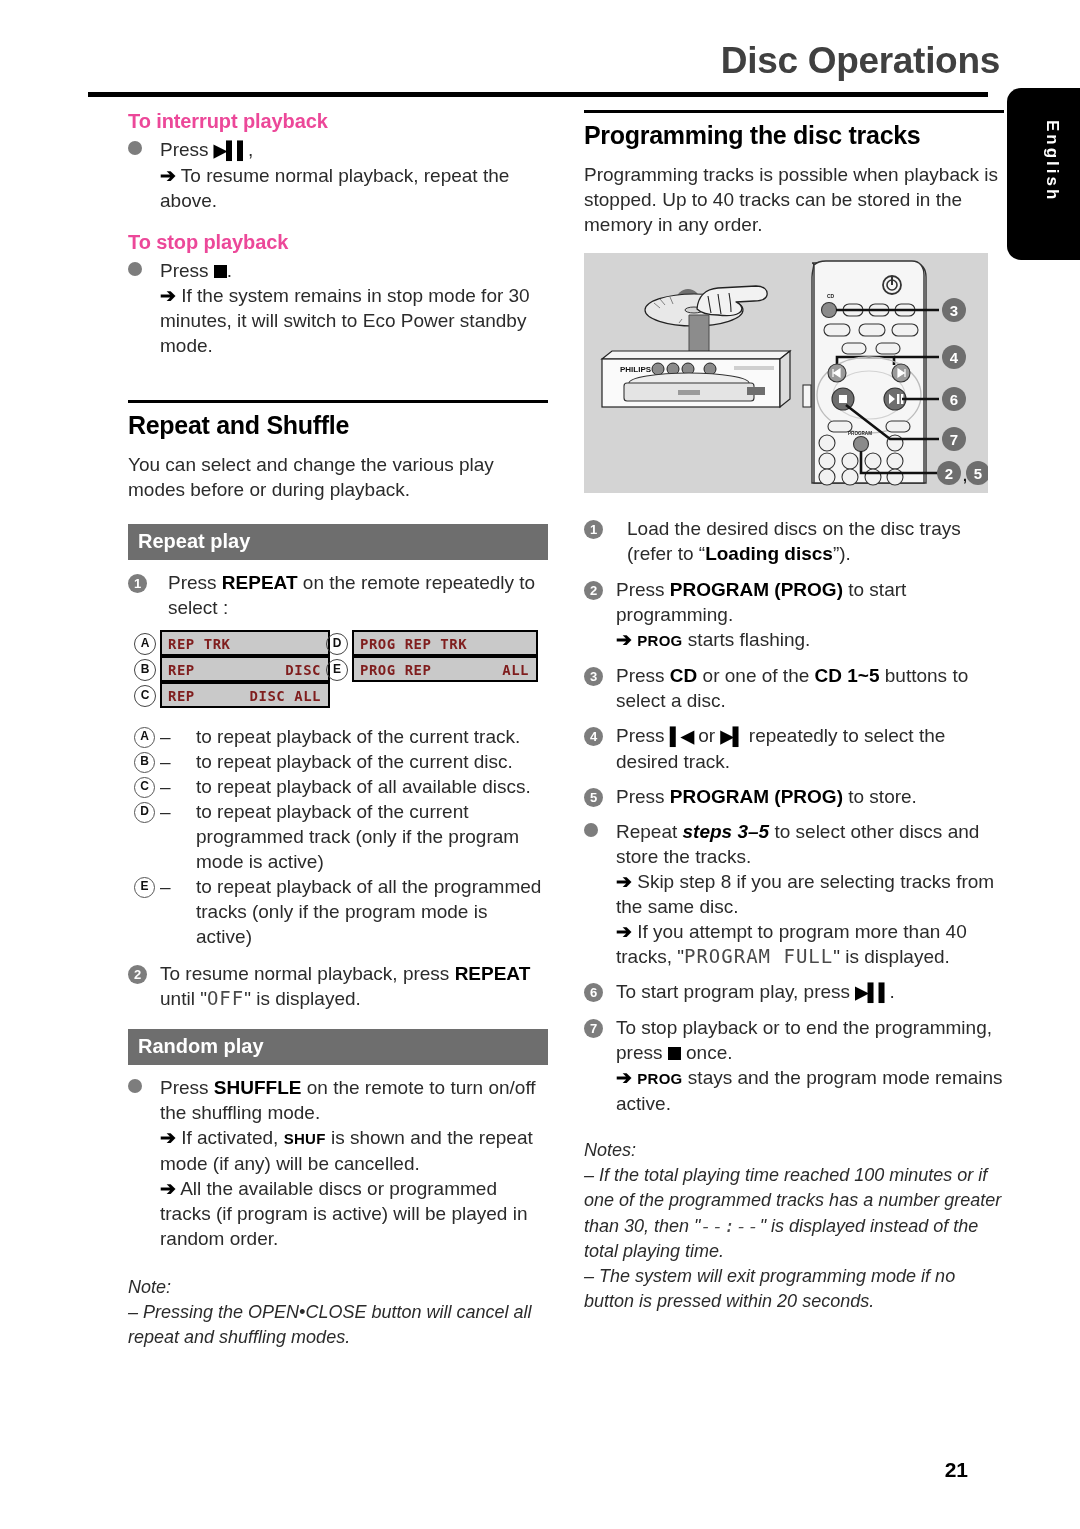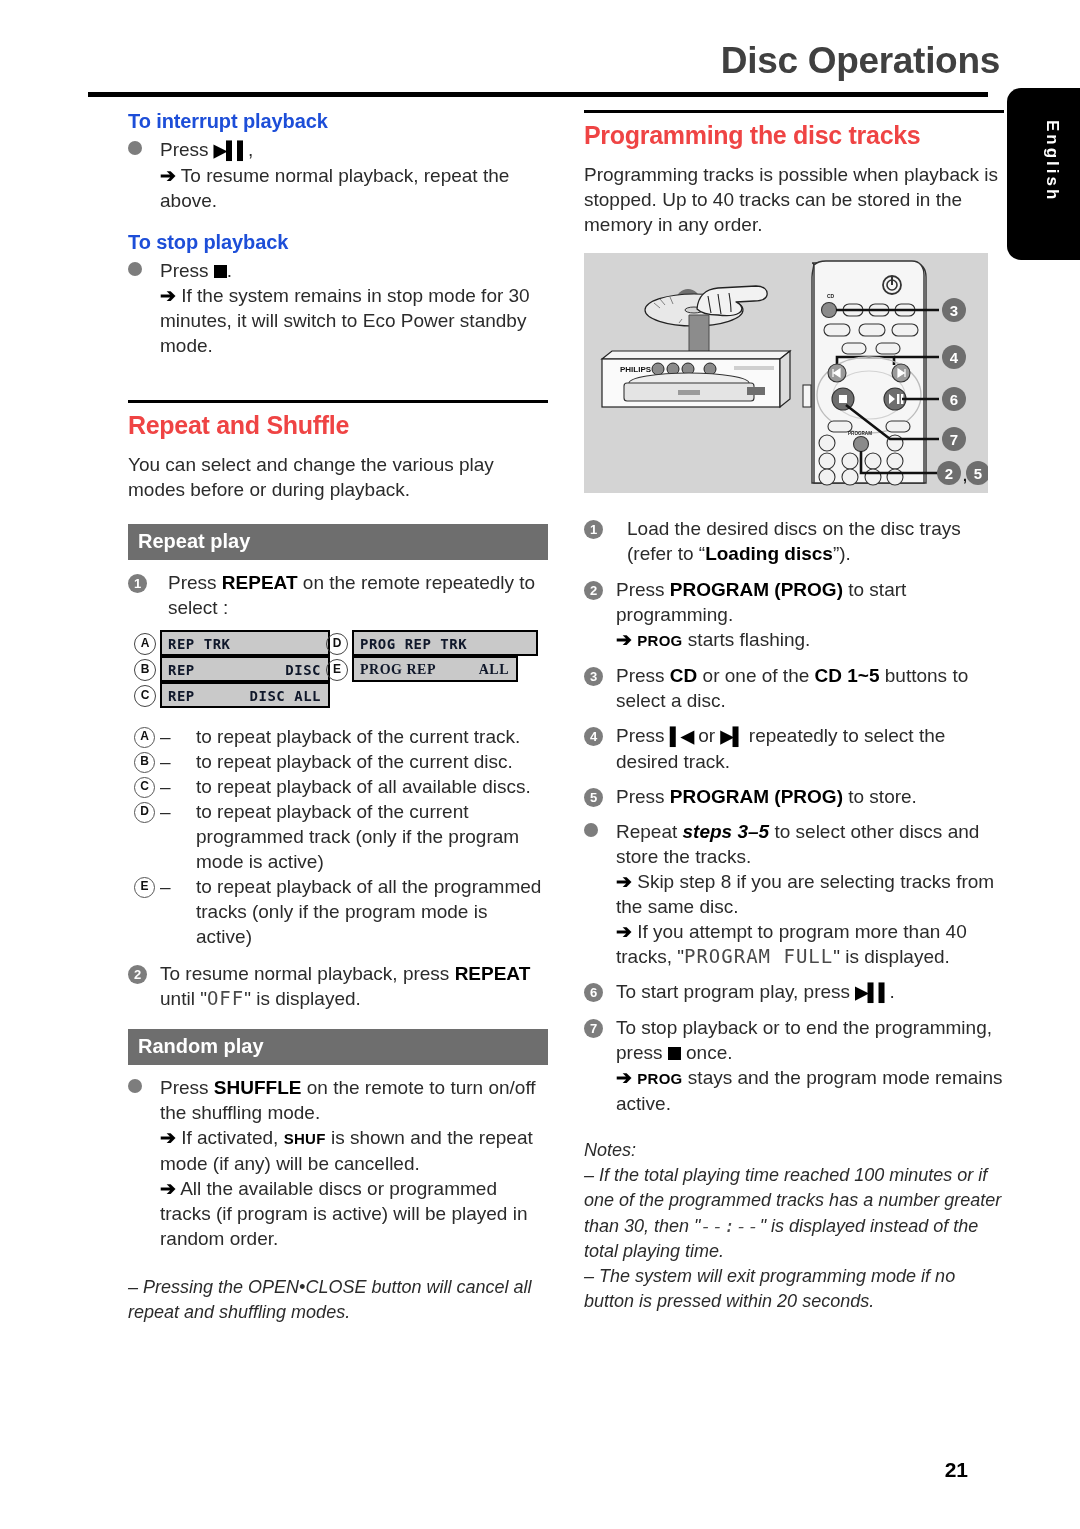--- a/index.html
+++ b/index.html
@@ -37,26 +37,26 @@
     position:absolute;left:55px;top:32px;
   }
 
   
   .col{position:absolute;top:110px;width:420px;}
   .col-left{left:128px;}
   .col-right{left:584px;}
 
   
   .sub-head{
-    font-size:20px;font-weight:bold;color:#1d4ed8;
+    font-size:20px;font-weight:bold;color:#ec4899;
     margin:0 0 4px 0;letter-spacing:-0.1px;
   }
   .sect-rule{height:3px;background:#000;margin:0 0 8px 0;}
   .sect-head{
-    font-size:25px;font-weight:bold;color:#ef4444;
+    font-size:25px;font-weight:bold;color:#000000;
     margin:0 0 12px 0;letter-spacing:-0.3px;
   }
   .para{
     font-size:19px;line-height:25px;color:#2b2b2b;
     margin:0 0 10px 0;
   }
   .bar{
     background:#6e6e6e;color:#fff;
     font-size:20px;font-weight:bold;
     padding:6px 0 7px 10px;
@@ -99,21 +99,21 @@
     position:absolute;left:0;top:3px;
     width:20px;height:20px;border-radius:50%;
     border:1.5px solid #444;color:#111;
     font-size:12px;font-weight:bold;line-height:18px;text-align:center;
   }
   .lcdbox{
     position:absolute;left:26px;top:0;
     background:#c9c9c9;border:2px solid #000;
     height:26px;box-sizing:border-box;
     font-family:"DejaVu Sans Mono", monospace;
-    font-size:14px;font-weight:bold;color:#0f172a;letter-spacing:0.5px;
+    font-size:14px;font-weight:bold;color:#7f1d1d;letter-spacing:0.5px;
   }
   .lcdbox .l{position:absolute;left:6px;top:4px;}
   .lcdbox .r{position:absolute;right:7px;top:4px;}
   .lcdfont{
     font-family:"DejaVu Sans Mono", monospace;
     letter-spacing:1px;color:#4a4a4a;
   }
 
   
   .abc{font-size:19px;line-height:25px;color:#2b2b2b;margin:2px 0 12px 0;}
@@ -214,21 +214,21 @@
         <div class="lcdgroup" style="left:198px;top:0;">
           <div class="lcdrow">
             <div class="lcdtag">D</div>
             <div class="lcdbox" style="width:186px;">
               <span class="l">PROG REP TRK</span>
               <span class="r"></span>
             </div>
           </div>
           <div class="lcdrow">
             <div class="lcdtag">E</div>
-            <div class="lcdbox" style="width:166px;font-family:Liberation Serif, serif;">
+            <div class="lcdbox" style="width:186px;">
               <span class="l">PROG REP</span>
               <span class="r">ALL</span>
             </div>
           </div>
         </div>
       </div>
 
       <div class="abc">
         <div class="row">
           <span class="tag">A</span>
@@ -271,20 +271,21 @@
         <div class="para" style="margin:0;">
           <span>Press </span><b>SHUFFLE</b><span> on the remote to turn on/off the shuffling mode.</span><br>
           <span class="arrow">➔</span>
           <span>If activated, </span><span class="small-caps">SHUF</span><span> is shown and the repeat mode (if any) will be cancelled.</span><br>
           <span class="arrow">➔</span>
           <span>All the available discs or programmed tracks (if program is active) will be played in random order.</span>
         </div>
       </div>
 
       <div style="margin-top:24px;">
+        <div class="note">Note:</div>
         <div class="note">–  Pressing the OPEN•CLOSE button will cancel all repeat and shuffling modes.</div>
       </div>
     </div>
   </div>
 
   <div class="col col-right">
     <div class="sect-rule"></div>
     <div class="sect-head">Programming the disc tracks</div>
     <div class="para">Programming tracks is possible when playback is stopped. Up to 40 tracks can be stored in the memory in any order.</div>
   </div>

